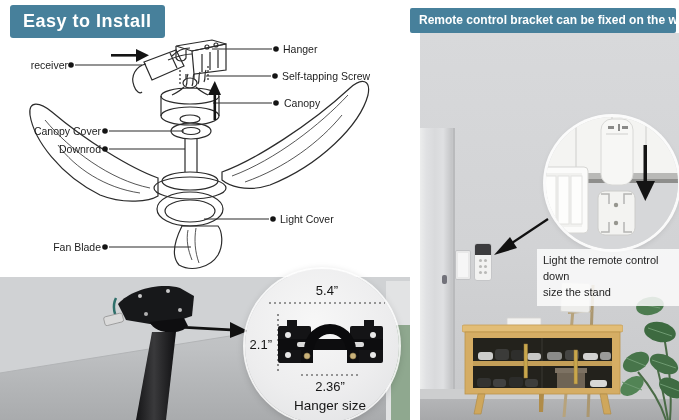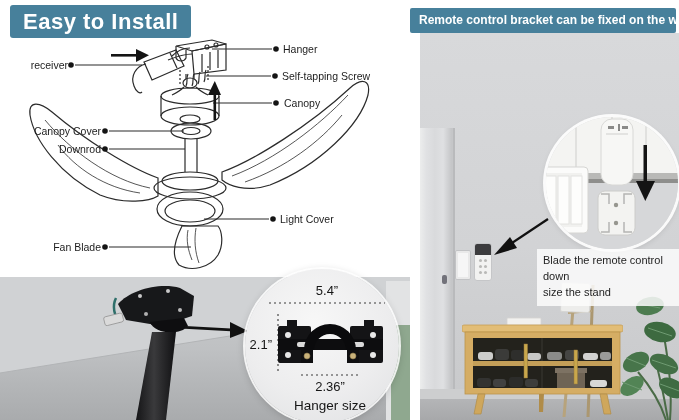--- a/index.html
+++ b/index.html
@@ -3,21 +3,21 @@
 <meta charset="utf-8">
 <style>
   html,body{margin:0;padding:0;background:#ffffff;}
   #canvas{position:relative;width:679px;height:420px;background:#fff;overflow:hidden;
           font-family:"Liberation Sans",sans-serif;}
   .abs{position:absolute;}
   svg{font-family:"Liberation Sans",sans-serif;}
 
   
   .banner-left{left:10px;top:5px;height:33px;line-height:33px;padding:0 13px;
-    background:#47809b;color:#fff;font-size:22px;font-weight:bold;border-radius:3px;
+    background:#47809b;color:#fff;font-size:18px;font-weight:bold;border-radius:3px;
     letter-spacing:.5px;}
   .banner-right{left:410px;top:8px;width:266px;height:25px;line-height:25px;
     background:#47809b;color:#fff;font-size:12px;font-weight:bold;padding-left:9px;
     border-radius:2px;box-sizing:border-box;white-space:nowrap;}
 
   
   .fan-diagram{left:0;top:0;width:410px;height:277px;}
   .label-text{font-size:10.5px;fill:#1d1d1d;}
   .ceiling-photo{left:0;top:277px;width:410px;height:143px;}
   .hanger-inset{left:245px;top:269px;width:154px;height:154px;border-radius:50%;
@@ -359,18 +359,18 @@
           <circle cx="70" cy="106" r="2.2" fill="#96968f"></circle>
         </g>
         <g fill="#141414">
           <rect x="97.5" y="28" width="3.5" height="38"></rect>
           <polygon points="90,64 109,64 99.3,84"></polygon>
         </g>
       </svg>
     </div>
 
     <div class="abs note-box">
-      <div>Blade the remote control down</div>
+      <div>Light the remote control down</div>
       <div>size the stand</div>
     </div>
   </div>
 
 </div>
 
 </body></html>

